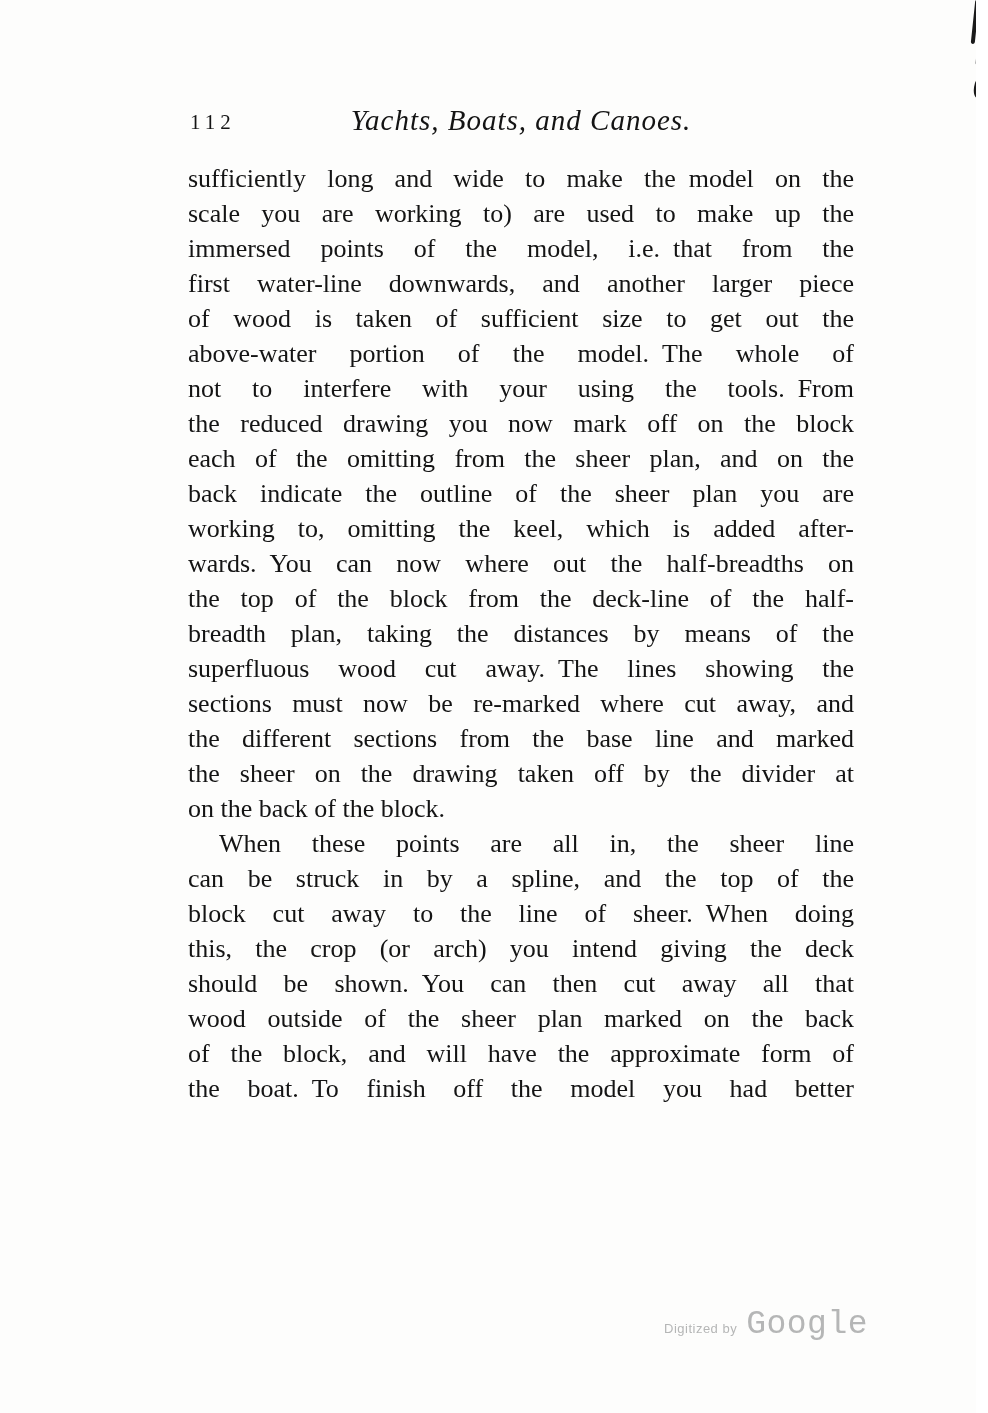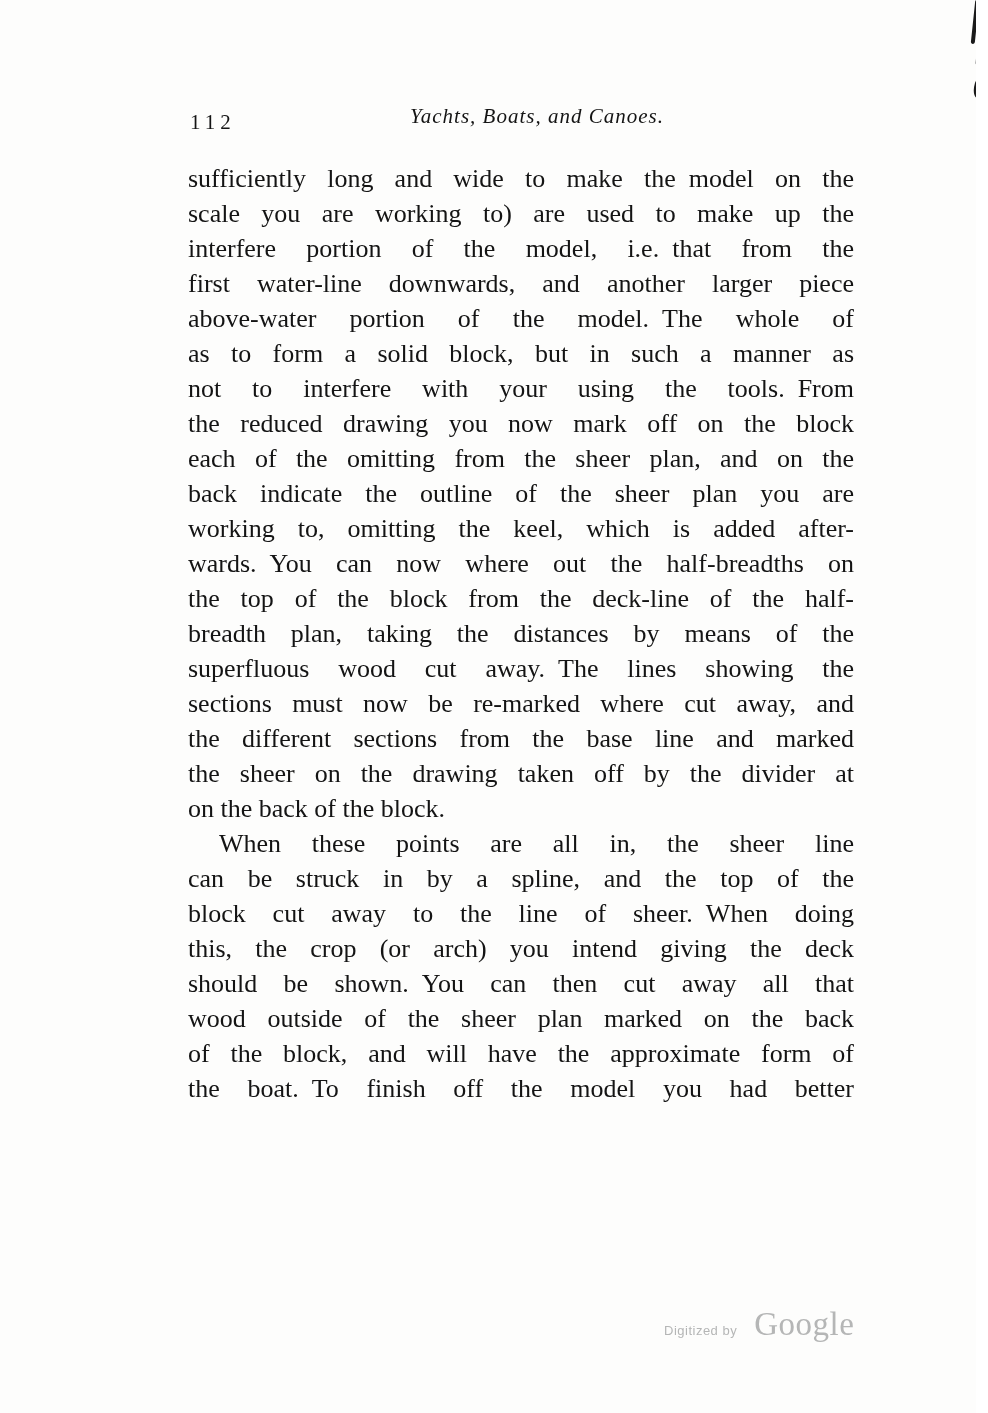--- a/index.html
+++ b/index.html
@@ -30,26 +30,26 @@
   .pagenum {
     position: absolute;
     left: 2px;
     top: 6px;
     font-size: 21px;
     letter-spacing: 5px;
     color: var(--ink);
   }
   .running-title {
     position: absolute;
-    left: 16px;
+    left: 0;
     top: 0;
     width: 100%;
     text-align: center;
     font-style: italic;
-    font-size: 21px;
+    font-size: 29px;
     letter-spacing: 1px;
     color: var(--ink);
   }
 
   
   .body-text {
     position: absolute;
     left: 188px;
     top: 161px;
     width: 666px;
@@ -70,30 +70,30 @@
     text-indent: 31px;
   }
 
   
   .watermark {
     position: absolute;
     left: 664px;
     top: 1306px;
     display: flex;
     align-items: baseline;
-    gap: 17px;
+    gap: 9px;
     color: var(--wm-gray);
   }
   .wm-prefix {
     font-family: "Liberation Sans", "DejaVu Sans", sans-serif;
     font-size: 13px;
     letter-spacing: 0.5px;
   }
   .wm-logo {
-    font-family: Liberation Serif, serif;
+    font-family: Liberation Mono, monospace;
     font-size: 33px;
     letter-spacing: 0.5px;
     text-align: right;
   }
 
   
   .ink-mark { position: absolute; background: #1a1a1a; }
   .mark1 { left: 973px; top: 0px;   width: 4px; height: 44px; transform: rotate(6deg); border-radius: 2px; }
   .mark2 { left: 976px; top: 52px;  width: 4px; height: 13px; transform: rotate(4deg); border-radius: 2px; }
   .mark3 { left: 974px; top: 78px;  width: 9px; height: 20px; border-radius: 50% / 45%; transform: rotate(7deg); }
@@ -107,24 +107,24 @@
 
   <div class="header">
     <span class="pagenum">112</span>
     <span class="running-title">Yachts, Boats, and Canoes.</span>
   </div>
 
   <div class="body-text">
     <div class="paragraph">
         <div class="line">sufficiently long and wide to make the model on the</div>
         <div class="line">scale you are working to) are used to make up the</div>
-        <div class="line">interfere portion of the model, i.e. that from the</div>
+        <div class="line">immersed points of the model, i.e. that from the</div>
         <div class="line">first water-line downwards, and another larger piece</div>
+        <div class="line">of wood is taken of sufficient size to get out the</div>
         <div class="line">above-water portion of the model. The whole of</div>
-        <div class="line">as to form a solid block, but in such a manner as</div>
         <div class="line">not to interfere with your using the tools. From</div>
         <div class="line">the reduced drawing you now mark off on the block</div>
         <div class="line">each of the omitting from the sheer plan, and on the</div>
         <div class="line">back indicate the outline of the sheer plan you are</div>
         <div class="line">working to, omitting the keel, which is added after-</div>
         <div class="line">wards. You can now where out the half-breadths on</div>
         <div class="line">the top of the block from the deck-line of the half-</div>
         <div class="line">breadth plan, taking the distances by means of the</div>
         <div class="line">superfluous wood cut away. The lines showing the</div>
         <div class="line">sections must now be re-marked where cut away, and</div>

